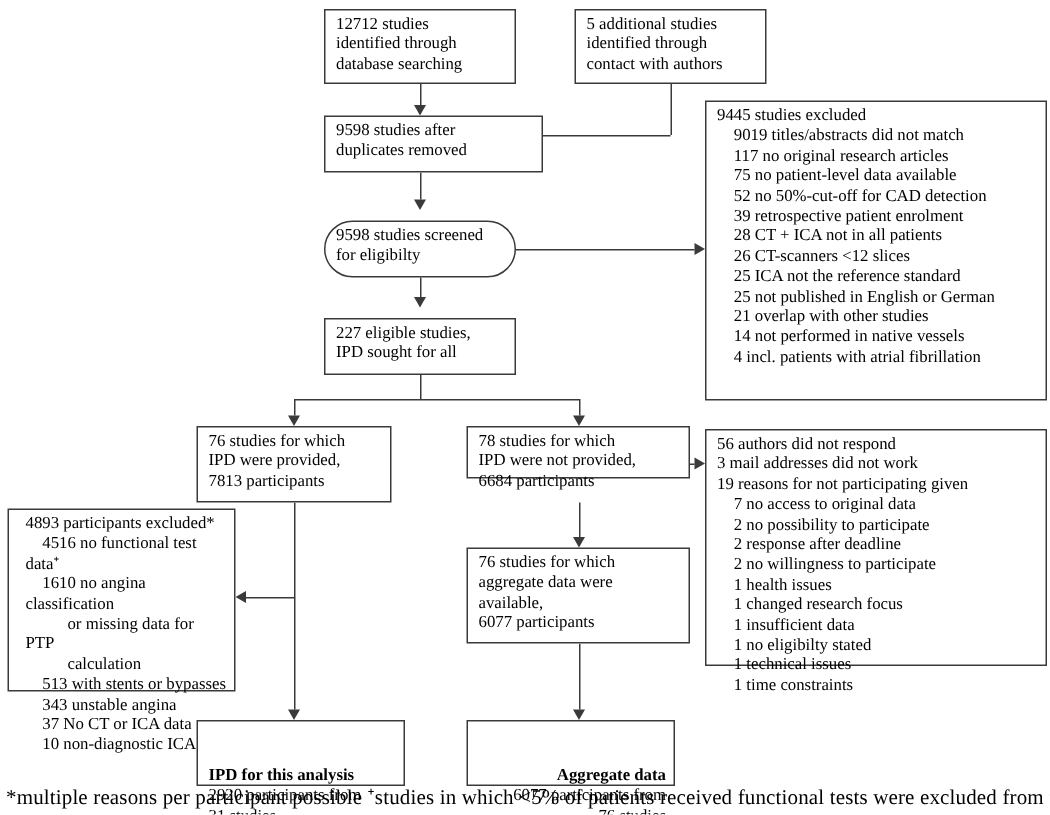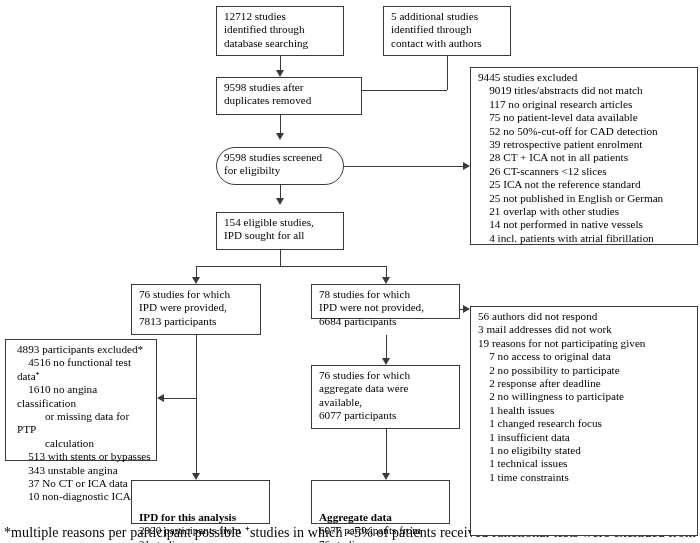--- a/index.html
+++ b/index.html
@@ -57,24 +57,24 @@
   <div class="box" style="left:383px;top:6px;width:128px;height:50px;">5 additional studies
 identified through
 contact with authors</div>
 
   <div class="box" style="left:216px;top:77px;width:146px;height:38px;">9598 studies after
 duplicates removed</div>
 
   <div class="box" style="left:216px;top:147px;width:128px;height:38px;border-radius:19px;">9598 studies screened
 for eligibilty</div>
 
-  <div class="box" style="left:216px;top:212px;width:128px;height:38px;">154 eligible studies,
+  <div class="box" style="left:216px;top:212px;width:128px;height:38px;">227 eligible studies,
 IPD sought for all</div>
 
-  <div class="box" style="left:470px;top:67px;width:228px;height:178px;">9445 studies excluded
+  <div class="box" style="left:470px;top:67px;width:228px;height:200px;">9445 studies excluded
     9019 titles/abstracts did not match
     117 no original research articles
     75 no patient-level data available
     52 no 50%-cut-off for CAD detection
     39 retrospective patient enrolment
     28 CT + ICA not in all patients
     26 CT-scanners &lt;12 slices
     25 ICA not the reference standard
     25 not published in English or German
     21 overlap with other studies
@@ -97,40 +97,40 @@
   <div class="box" style="left:5px;top:339px;width:152px;height:122px;padding-left:11px;">4893 participants excluded*
     4516 no functional test data⁺
     1610 no angina classification
           or missing data for PTP
           calculation
     513 with stents or bypasses
     343 unstable angina
     37 No CT or ICA data
     10 non-diagnostic ICA</div>
 
-  <div class="box" style="left:470px;top:286px;width:228px;height:230px;margin-top:20px;">56 authors did not respond
+  <div class="box" style="left:470px;top:286px;width:228px;height:158px;">56 authors did not respond
 3 mail addresses did not work
 19 reasons for not participating given
     7 no access to original data
     2 no possibility to participate
     2 response after deadline
     2 no willingness to participate
     1 health issues
     1 changed research focus
     1 insufficient data
     1 no eligibilty stated
     1 technical issues
     1 time constraints</div>
 
   <div class="box bold-first" style="left:131px;top:480px;width:139px;height:44px;">
     <span class="ttl">IPD for this analysis</span><span>2920 participants from
 31 studies</span>
   </div>
 
-  <div class="box bold-first" style="left:311px;top:480px;width:139px;height:44px;">
+  <div class="box bold-first" style="left:311px;top:480px;width:139px;height:44px;text-align:right;">
     <span class="ttl">Aggregate data</span><span>6077 participants from
 76 studies</span>
   </div>
 
   <div class="vline" style="left:280px;top:56px;height:14px;"></div>
   <div class="arrow-d" style="left:276px;top:70px;"></div>
 
   <div class="vline" style="left:447px;top:56px;height:34px;"></div>
   <div class="hline" style="left:352px;top:90px;width:95px;"></div>
   <div class="arrow-l" style="left:345px;top:86px;"></div>

